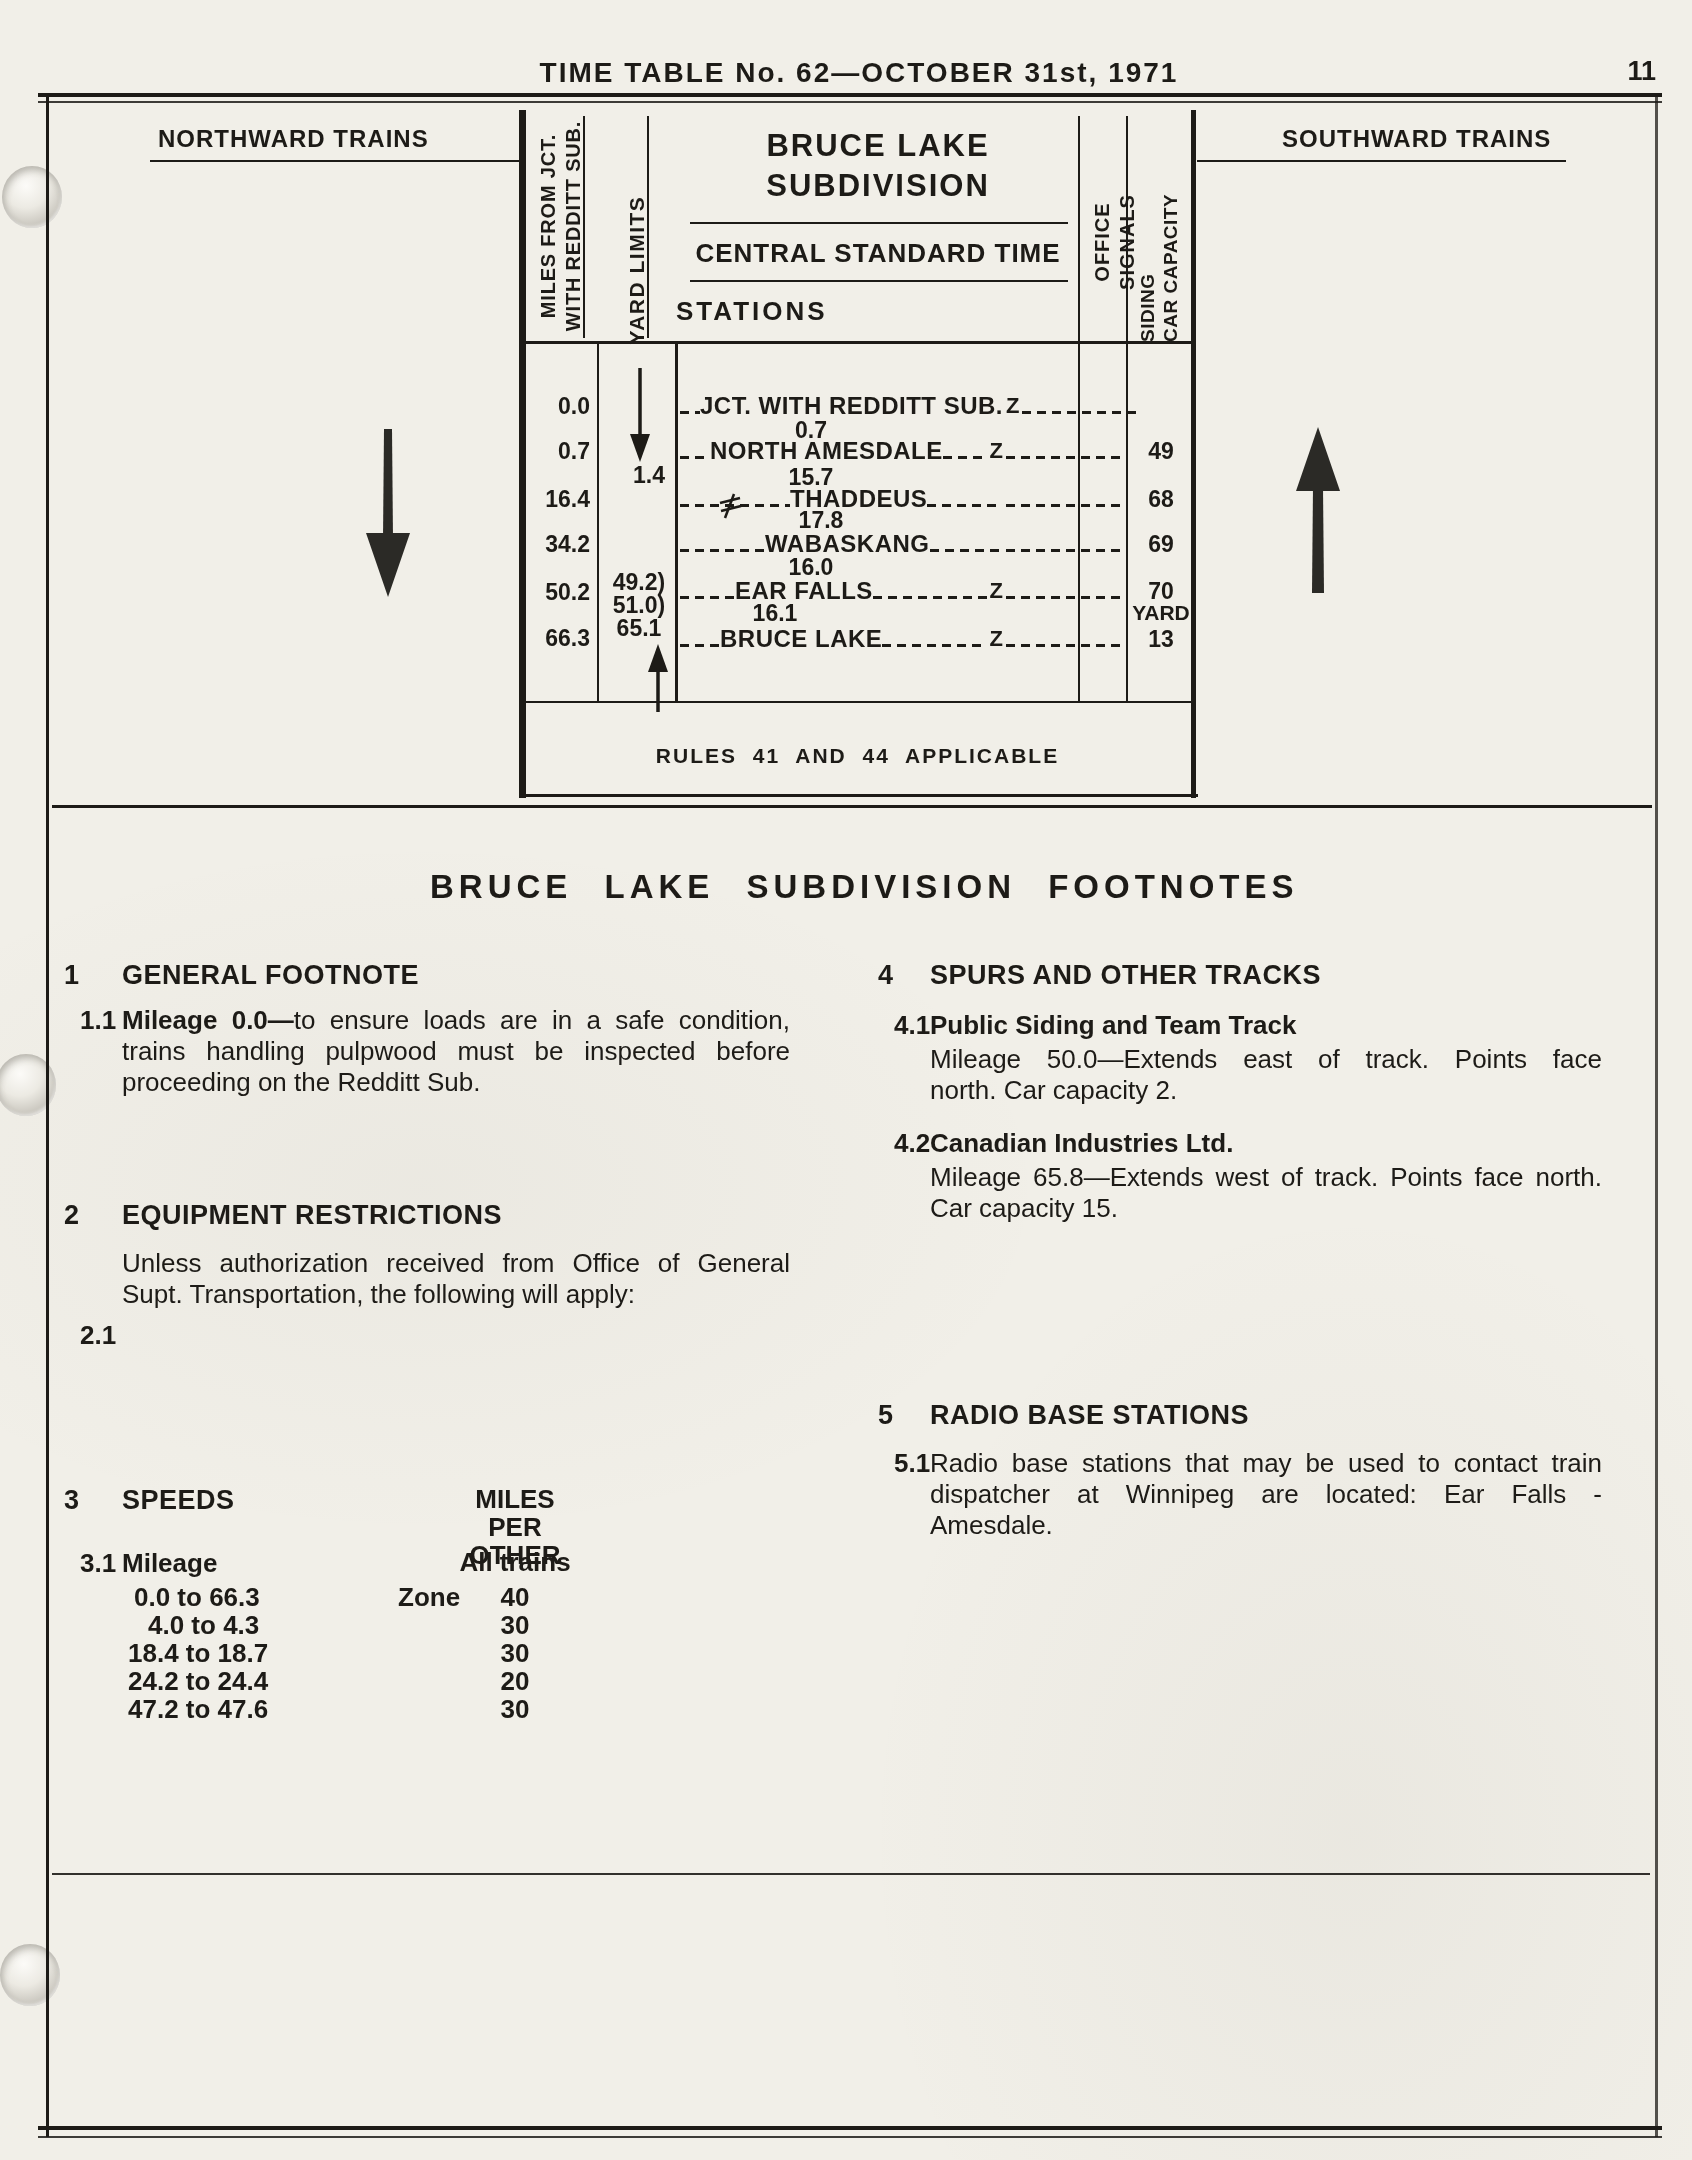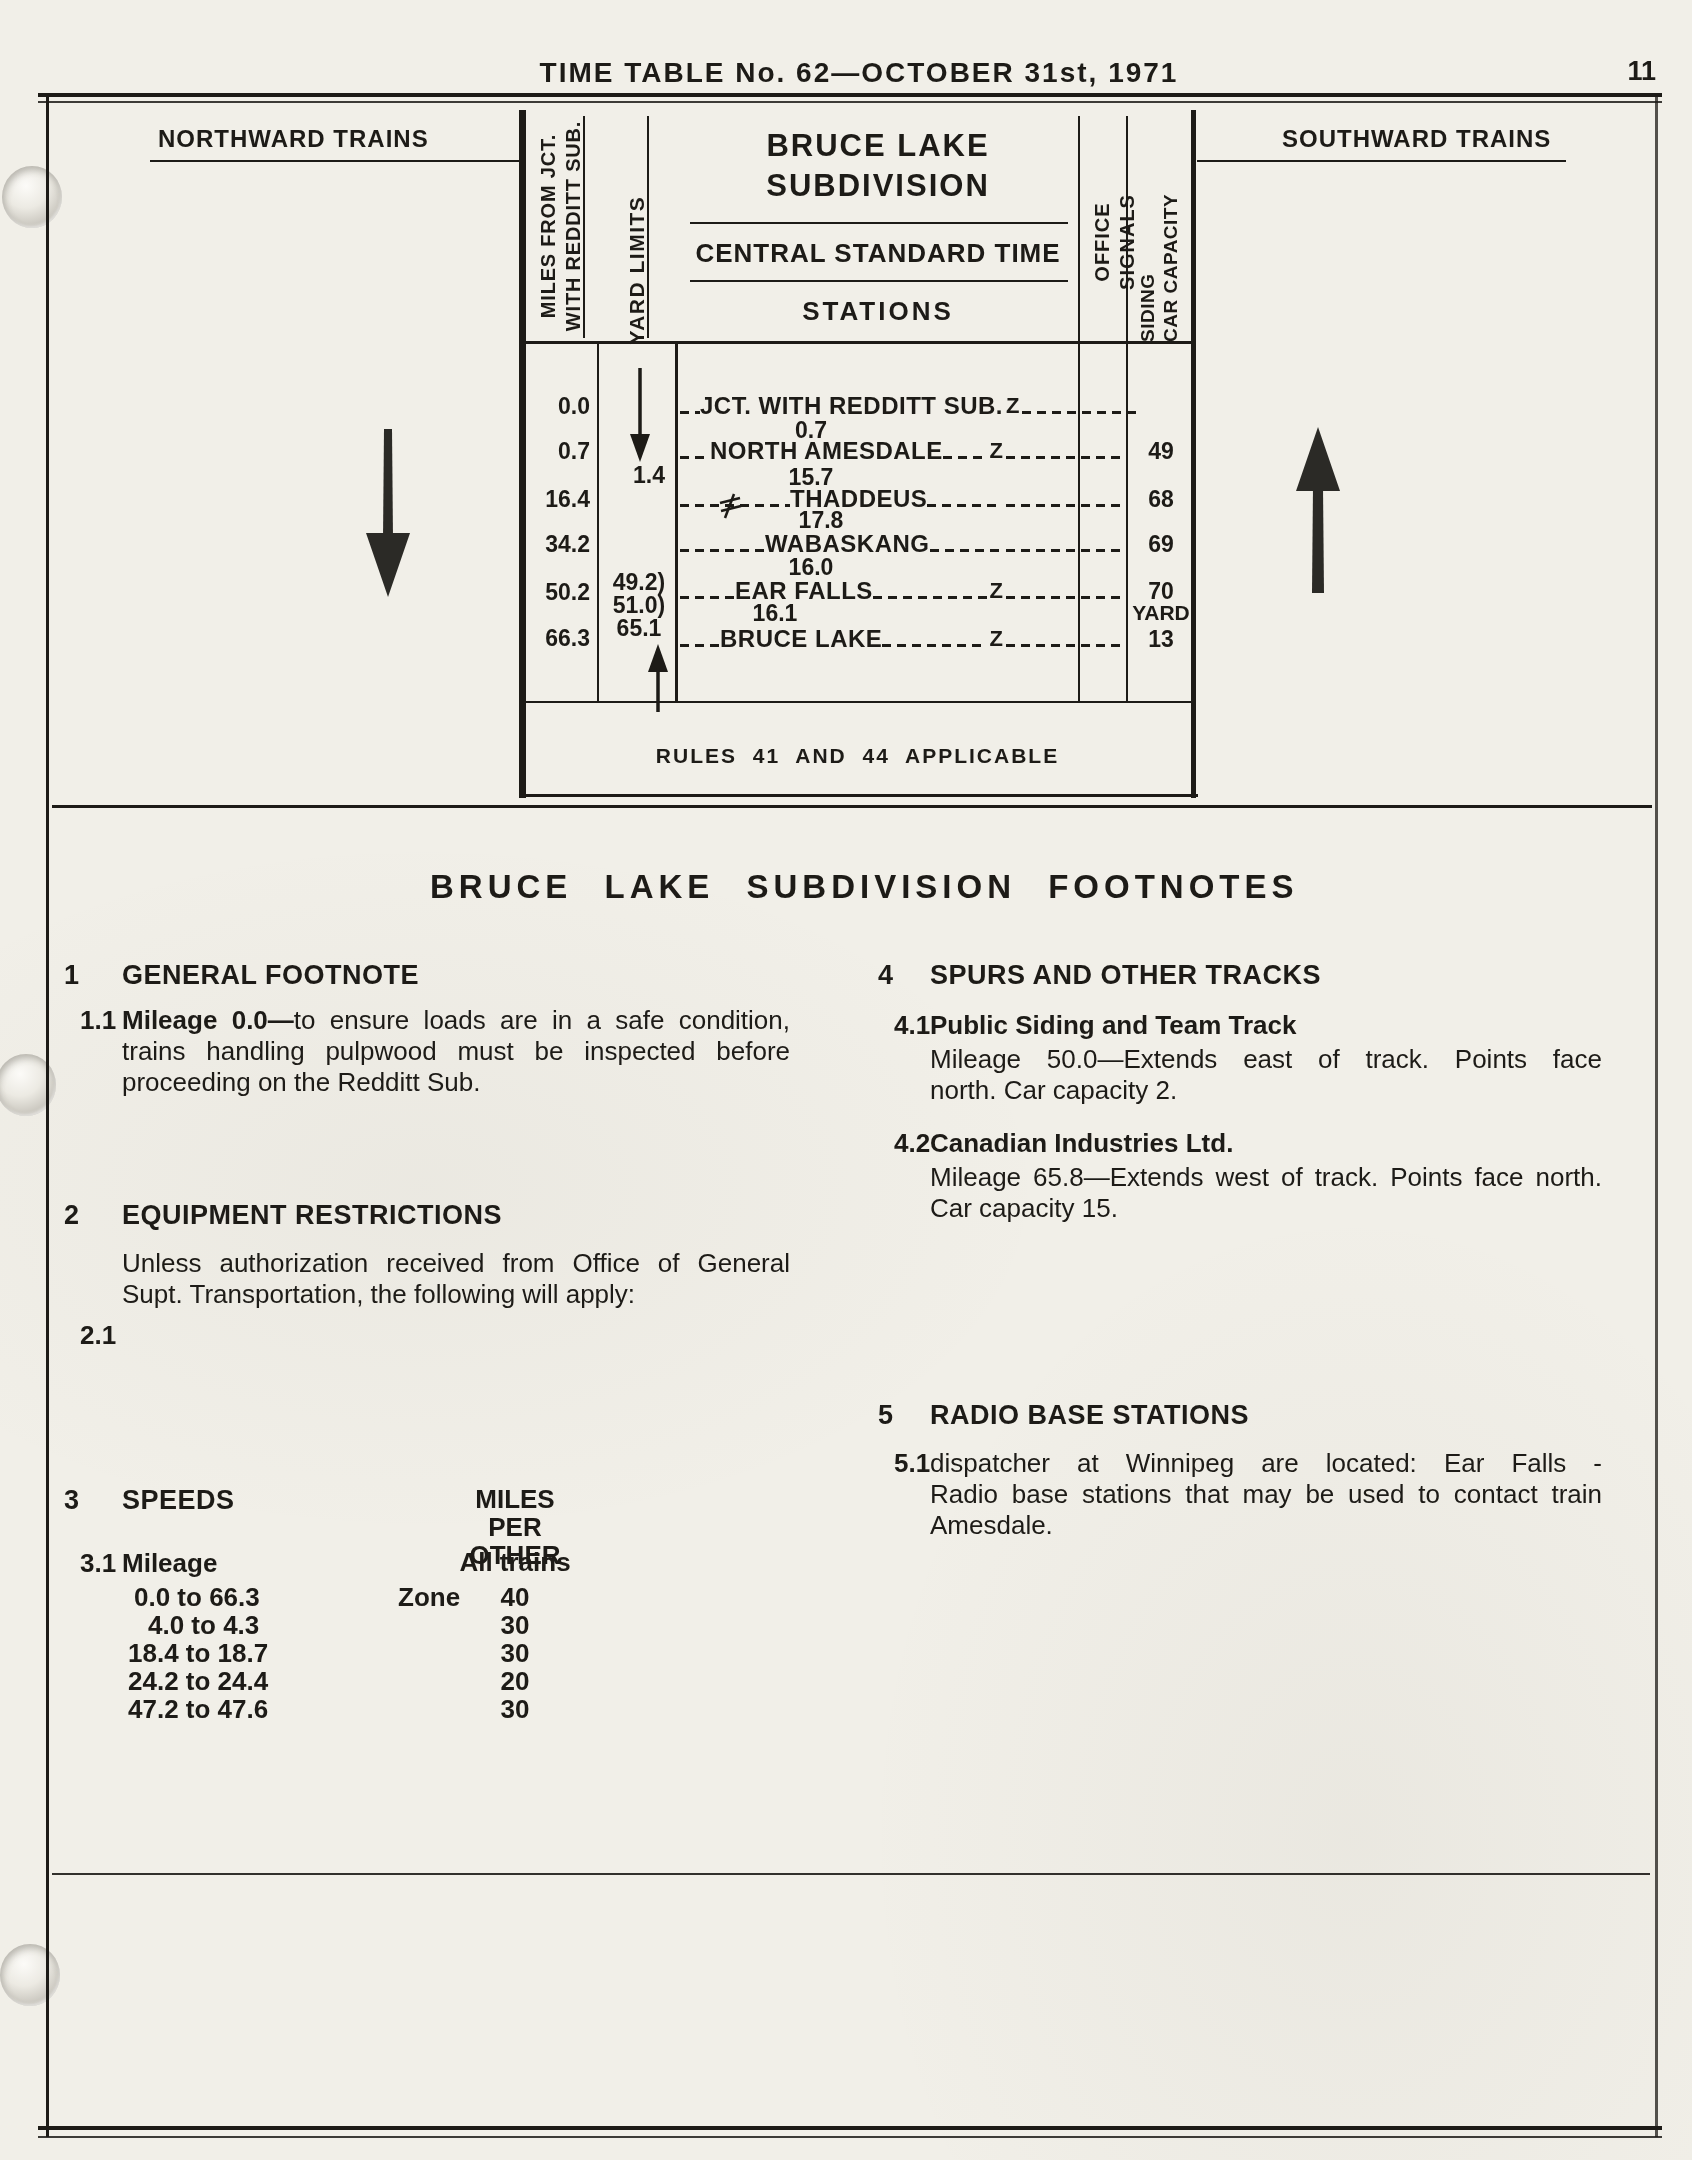--- a/index.html
+++ b/index.html
@@ -32,21 +32,21 @@
     box-shadow:inset 2px 4px 7px rgba(60,55,45,.30), inset -1px -2px 3px rgba(255,255,255,.6);}
   
   .page-title{left:519px;top:57px;width:680px;text-align:center;font-weight:bold;font-size:28px;letter-spacing:2px;white-space:nowrap;}
   .page-number{left:1596px;top:56px;width:60px;text-align:right;font-weight:bold;font-size:27px;}
   .dir-label{top:125px;font-weight:bold;font-size:24px;letter-spacing:1px;white-space:nowrap;}
   
   .vlabel{position:absolute;transform:rotate(-90deg);font-weight:bold;text-align:center;line-height:25px;}
   .vlabel .line{display:block;white-space:nowrap;}
   .tt-title{left:676px;top:126px;width:404px;text-align:center;font-weight:bold;font-size:31px;line-height:40px;letter-spacing:2px;}
   .tt-cst{left:676px;top:238px;width:404px;text-align:center;font-weight:bold;font-size:26px;letter-spacing:1px;}
-  .tt-sta{left:676px;top:296px;width:404px;text-align:center;font-weight:bold;font-size:26px;letter-spacing:3px;}
+  .tt-sta{left:676px;top:296px;width:404px;text-align:left;font-weight:bold;font-size:26px;letter-spacing:3px;}
   .st-row{position:absolute;left:680px;width:446px;height:28px;display:flex;align-items:flex-end;}
   .st-name{font-size:24px;font-weight:bold;letter-spacing:.5px;line-height:26px;white-space:nowrap;}
   .st-sig{font-size:22px;font-weight:bold;line-height:26px;padding:0 3px;}
   .dash{align-self:flex-end;height:3px;margin-bottom:5px;
     background:repeating-linear-gradient(90deg,var(--ink) 0 9px,transparent 9px 15px);}
   .grow{flex:1 1 auto;}
   .mile{position:absolute;left:514px;width:76px;text-align:right;font-weight:bold;font-size:23px;line-height:26px;}
   .gap{position:absolute;left:676px;width:270px;text-align:center;font-weight:bold;font-size:23px;line-height:26px;}
   .cap{position:absolute;left:1130px;width:62px;text-align:center;font-weight:bold;font-size:23px;line-height:26px;}
   .yv{position:absolute;left:604px;width:70px;text-align:center;font-weight:bold;font-size:23px;line-height:24px;}
@@ -268,20 +268,20 @@
   <span class="sub-num" style="left:930px;top:1128px;">Canadian Industries Ltd.</span>
   <div class="jp" style="left:930px;top:1162px;width:672px;">
     <span class="ln">Mileage 65.8—Extends west of track. Points face north.</span>
     <span class="ln ln-last">Car capacity 15.</span>
   </div>
 
   <span class="sec-num" style="left:878px;top:1400px;">5</span>
   <span class="sec-title" style="left:930px;top:1400px;">RADIO BASE STATIONS</span>
   <span class="sub-num" style="left:894px;top:1448px;">5.1</span>
   <div class="jp" style="left:930px;top:1448px;width:672px;">
+    <span class="ln">Radio base stations that may be used to contact train</span>
     <span class="ln">dispatcher at Winnipeg are located: Ear Falls -</span>
-    <span class="ln">Radio base stations that may be used to contact train</span>
     <span class="ln ln-last">Amesdale.</span>
   </div>
 
   <div class="rule" style="left:52px;top:1873px;width:1598px;height:2px;opacity:.9;"></div>
 
 </div>
 
 </body></html>

